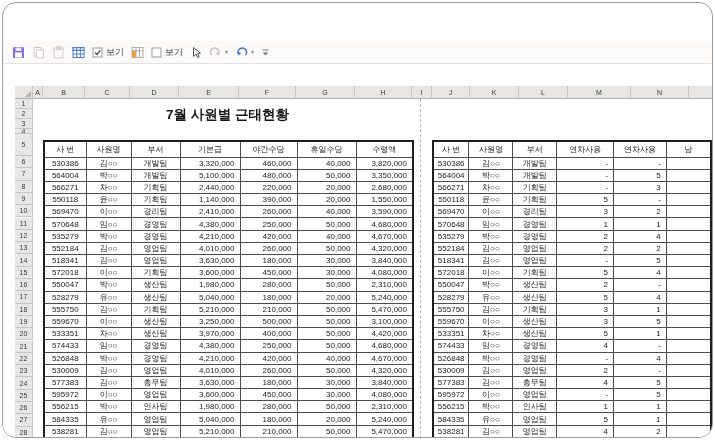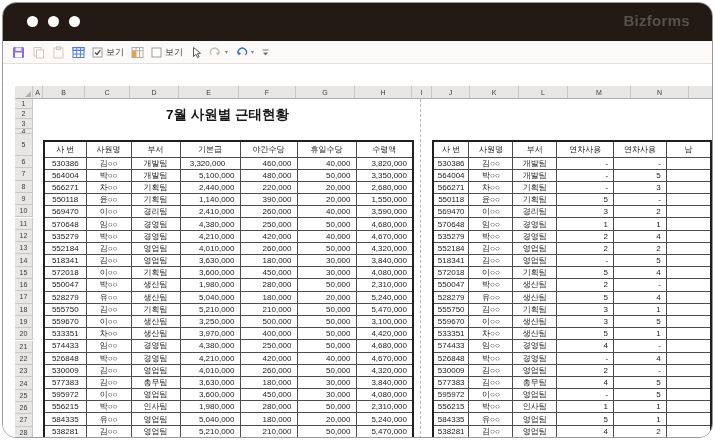--- a/index.html
+++ b/index.html
@@ -49,28 +49,20 @@
   table.sheet-table th,table.sheet-table td{border:1px solid #4d4d4d;font-size:8px;
     font-weight:400;color:#222;white-space:nowrap;overflow:hidden;padding:0;text-align:center;}
   table.sheet-table th{background:#ffffff;}
   svg{display:block;}
 </style>
 </head>
 <body>
 
 <div class="window">
 
-  <div class="titlebar">
-    <div class="dots">
-      <div class="dot"></div>
-      <div class="dot"></div>
-      <div class="dot"></div>
-    </div>
-    <div class="brand">Bizforms</div>
-  </div>
 
   <div class="toolbar">
     <button class="tbtn">
       <span>
         <svg width="13" height="13">
             <rect x="1" y="1" width="11" height="11" rx="1.5" fill="#8272d8"></rect>
             <rect x="3.5" y="1.5" width="6" height="3.5" fill="#e8e4fb"></rect>
             <rect x="3" y="6.5" width="7" height="5" fill="#ffffff"></rect>
           </svg>
       </span>
@@ -247,21 +239,21 @@
             <th>야간수당</th>
             <th>휴일수당</th>
             <th>수령액</th>
           </tr>
         </thead>
         <tbody>
           <tr>
             <td style="text-align: center;">530386</td>
             <td style="text-align: center;">김○○</td>
             <td style="text-align: center;">개발팀</td>
-            <td style="padding-right: 5px;">3,320,000</td>
+            <td style="text-align: right; padding-right: 5px;">3,320,000</td>
             <td style="text-align: right; padding-right: 5px;">460,000</td>
             <td style="text-align: right; padding-right: 5px;">40,000</td>
             <td style="text-align: right; padding-right: 5px;">3,820,000</td>
           </tr>
           <tr>
             <td style="text-align: center;">564004</td>
             <td style="text-align: center;">박○○</td>
             <td style="text-align: center;">개발팀</td>
             <td style="text-align: right; padding-right: 5px;">5,100,000</td>
             <td style="text-align: right; padding-right: 5px;">480,000</td>

